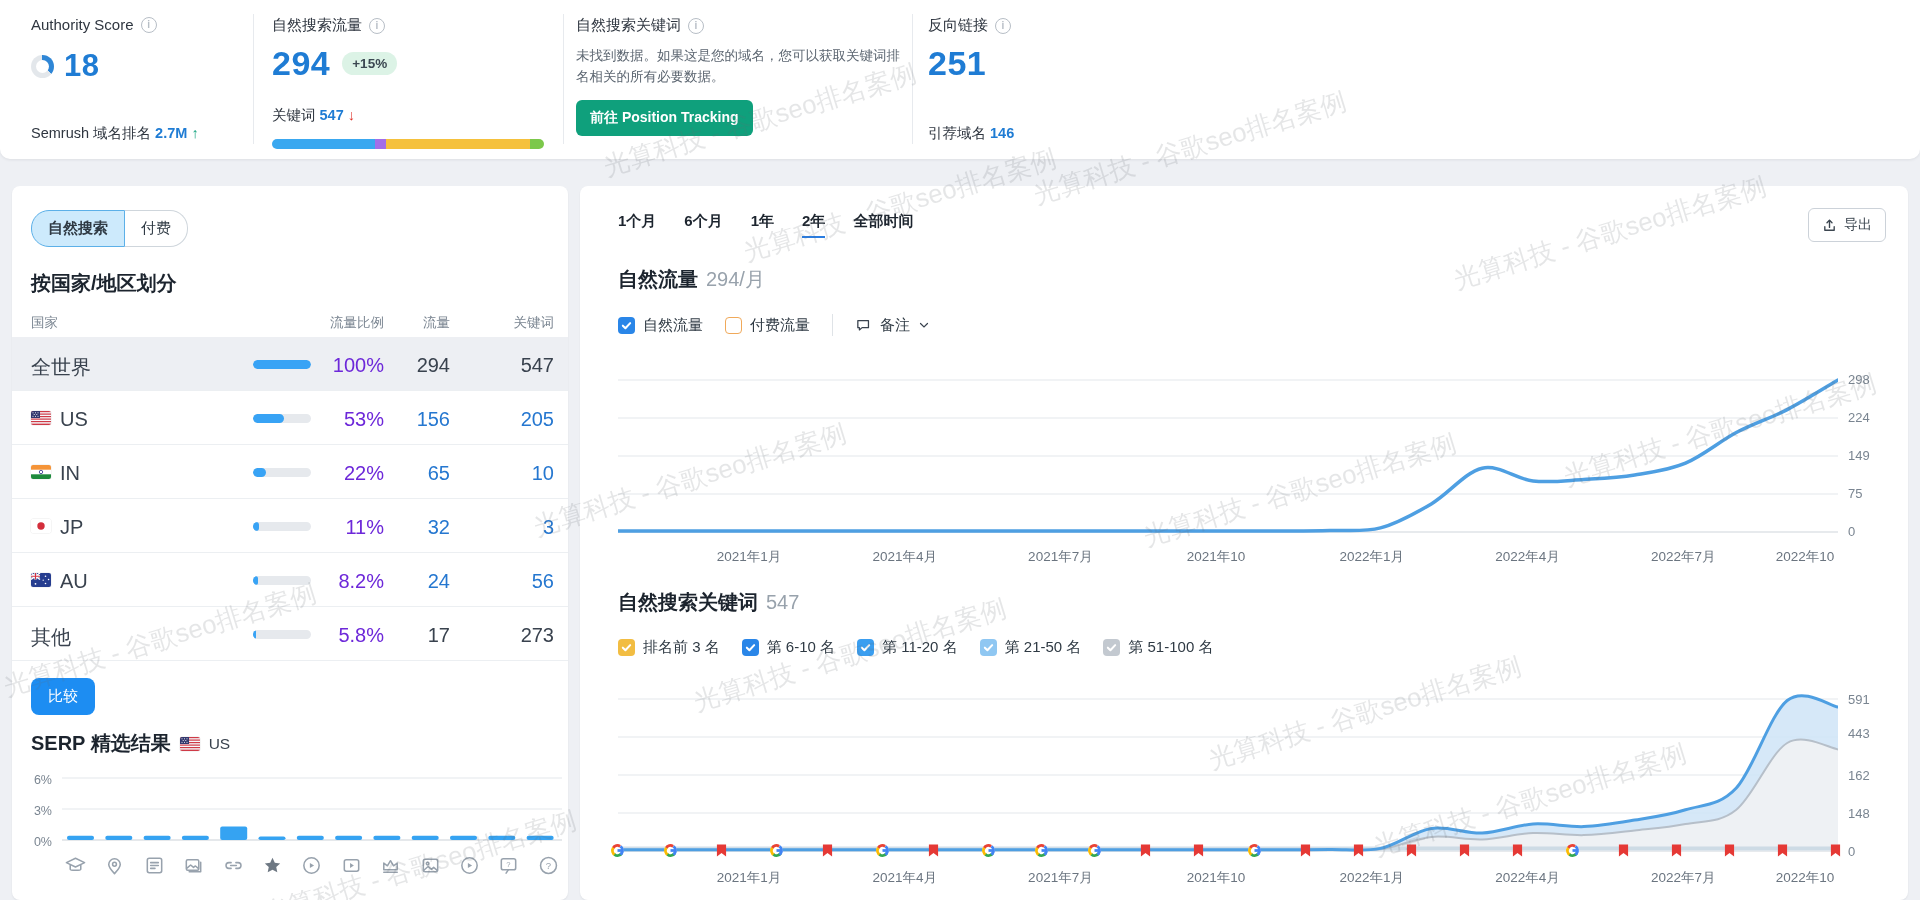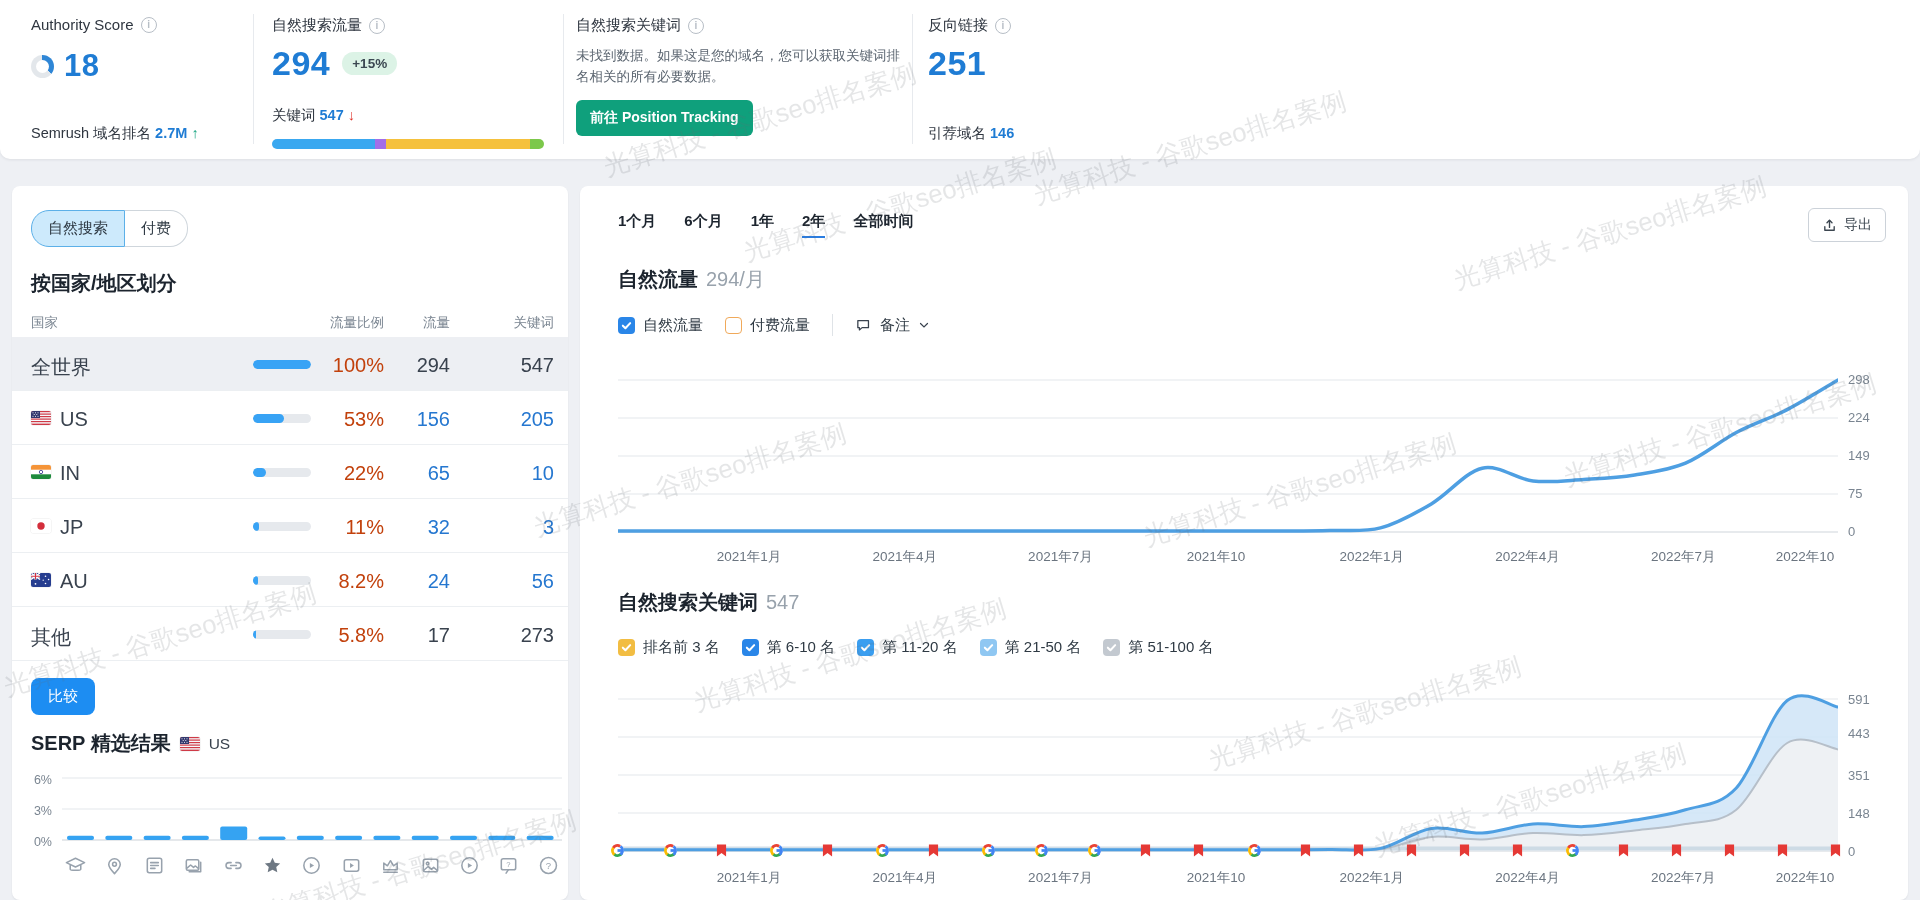--- a/index.html
+++ b/index.html
@@ -34,36 +34,36 @@
                border:none; border-radius:6px; padding:9px 14px; cursor:pointer; }
 
   
   .card { position:absolute; background:#fff; border-radius:8px; box-shadow:0 1px 2px rgba(20,30,40,.07); }
   #left-card  { left:12px;  top:186px; width:556px;  height:714px; }
   #right-card { left:580px; top:186px; width:1328px; height:714px; }
 
   
   .seg-group { position:absolute; left:19px; top:24px; display:flex; }
   .seg { font-size:15px; color:#2f3a44; padding:8px 16px; border:1px solid #cfd6dc; background:#fff; cursor:pointer; }
-  .seg:first-child { border-radius:18px 0 0 18px; }
+  .seg:first-child { border-radius:18px 0 0 18px;font-weight:bold; }
   .seg:last-child  { border-radius:0 18px 18px 0; border-left:none; }
   .seg.active { background:#cdeafc; border:1px solid #5cb0e8; }
   .sect-title { position:absolute; font-size:20px; font-weight:bold; color:#1c242e; }
   .thead { position:absolute; left:0; top:128px; width:100%; height:23px; font-size:13.5px; color:#7a8591; }
   .thead::after { content:""; position:absolute; left:0; top:23px; width:100%; height:1px; background:#dfe3e7; }
   .rows { position:absolute; left:0; top:151px; width:100%; }
   .trow { position:relative; height:54px; border-bottom:1px solid #eceff2; font-size:20px; color:#39424e; }
   .trow.hl { background:#edeff3; }
   .cell { position:absolute; top:17px; }
   .flag { position:absolute; left:19px; top:20px; width:20px; height:14px; border-radius:2px; overflow:hidden; box-shadow:0 0 0 .5px rgba(0,0,0,.08);}
   .flag svg { display:block; width:20px; height:14px; }
   .pbar { position:absolute; left:241px; top:23px; width:58px; height:9px; border-radius:5px; background:#e6e9ed; overflow:hidden; }
   .pbar span { display:block; height:100%; background:#38a3f5; border-radius:5px; }
   .num-link { color:#2577d0; }
-  .r-pct  { position:absolute; top:17px; left:310px; width:62px;  text-align:right; color:#c2410c; }
+  .r-pct  { position:absolute; top:17px; left:310px; width:62px;  text-align:right; color:#6d28d9; }
   .r-tr   { position:absolute; top:17px; left:380px; width:58px;  text-align:right; }
   .r-kw   { position:absolute; top:17px; left:462px; width:80px;  text-align:right; }
   .blue-btn { position:absolute; background:#1d8df2; color:#fff; font-size:15px; border:none;
               border-radius:8px; padding:9px 17px; cursor:pointer; }
   .serp-head { position:absolute; left:19px; top:544px; display:flex; align-items:center; gap:9px; }
   .ylab { position:absolute; font-size:12.5px; color:#7a8591; width:30px; text-align:right; }
   .serp-icons { position:absolute; left:52px; top:668px; width:496px; display:flex; justify-content:space-between; }
   .serp-icons svg { width:23px; height:23px; }
 
   
@@ -511,21 +511,21 @@
       <span class="xlab" style="left: 169px; top: 362px;">2021年1月</span>
       <span class="xlab" style="left: 324.7px; top: 362px;">2021年4月</span>
       <span class="xlab" style="left: 480.4px; top: 362px;">2021年7月</span>
       <span class="xlab" style="left: 636.1px; top: 362px;">2021年10</span>
       <span class="xlab" style="left: 791.8px; top: 362px;">2022年1月</span>
       <span class="xlab" style="left: 947.5px; top: 362px;">2022年4月</span>
       <span class="xlab" style="left: 1103.2px; top: 362px;">2022年7月</span>
       <span class="xlab" style="left: 1225px; top: 362px;">2022年10</span>
       <span class="tick" style="left: 1268px; top: 506px; position: absolute;">591</span>
       <span class="tick" style="left: 1268px; top: 540px; position: absolute;">443</span>
-      <span class="tick" style="left: 1268px; top: 582px; position: absolute;">351</span>
+      <span class="tick" style="left: 1268px; top: 582px; position: absolute;">162</span>
       <span class="tick" style="left: 1268px; top: 620px; position: absolute;">148</span>
       <span class="tick" style="left: 1268px; top: 658px; position: absolute;">0</span>
       <span class="xlab" style="left: 169px; top: 683px;">2021年1月</span>
       <span class="xlab" style="left: 324.7px; top: 683px;">2021年4月</span>
       <span class="xlab" style="left: 480.4px; top: 683px;">2021年7月</span>
       <span class="xlab" style="left: 636.1px; top: 683px;">2021年10</span>
       <span class="xlab" style="left: 791.8px; top: 683px;">2022年1月</span>
       <span class="xlab" style="left: 947.5px; top: 683px;">2022年4月</span>
       <span class="xlab" style="left: 1103.2px; top: 683px;">2022年7月</span>
       <span class="xlab" style="left: 1225px; top: 683px;">2022年10</span>

